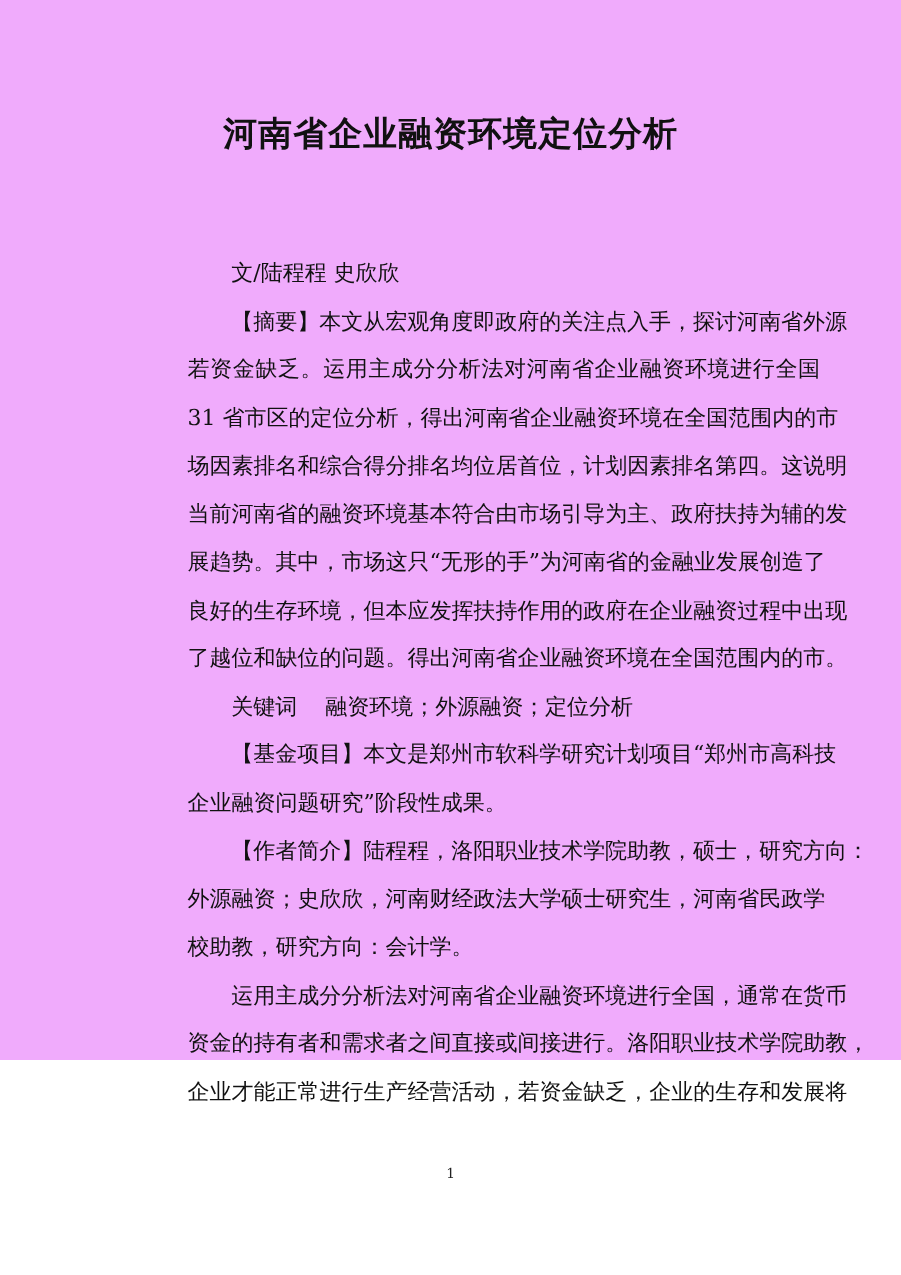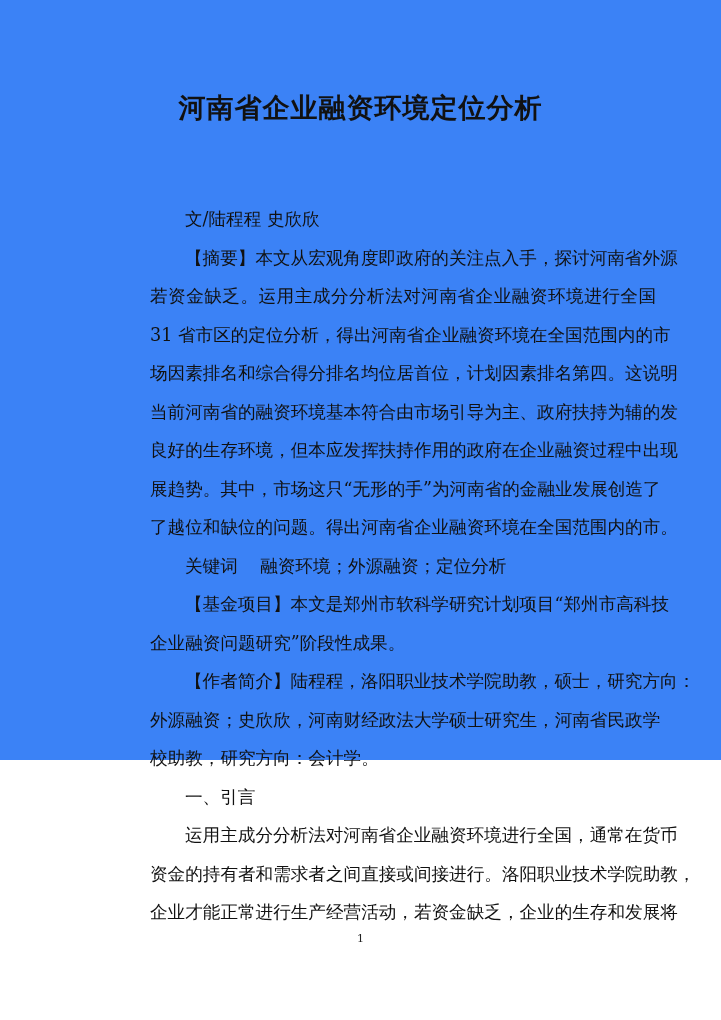--- a/index.html
+++ b/index.html
@@ -12,22 +12,22 @@
       height: 1020px;
       position: relative;
       overflow: hidden;
       font-family: "DejaVu Serif", "Liberation Serif", serif;
       color: #111111;
     }
     .page {
       position: absolute;
       left: 0; top: 0;
       width: 721px;
-      height: 760px;
-      background: #3b82f6;
+      height: 848px;
+      background: #f0abfc;
     }
     .title {
       position: absolute;
       top: 88px;
       left: 0;
       width: 721px;
       text-align: center;
       font-size: 27px;
       font-weight: bold;
       letter-spacing: 1px;
@@ -76,39 +76,38 @@
   <div class="body">
 
     <div class="line last indent">文/陆程程  史欣欣</div>
 
     <div>
       <div class="line indent">【摘要】本文从宏观角度即政府的关注点入手，探讨河南省外源</div>
       <div class="line">若资金缺乏。运用主成分分析法对河南省企业融资环境进行全国</div>
       <div class="line">31 省市区的定位分析，得出河南省企业融资环境在全国范围内的市</div>
       <div class="line">场因素排名和综合得分排名均位居首位，计划因素排名第四。这说明</div>
       <div class="line">当前河南省的融资环境基本符合由市场引导为主、政府扶持为辅的发</div>
+      <div class="line">展趋势。其中，市场这只“无形的手”为河南省的金融业发展创造了</div>
       <div class="line">良好的生存环境，但本应发挥扶持作用的政府在企业融资过程中出现</div>
-      <div class="line">展趋势。其中，市场这只“无形的手”为河南省的金融业发展创造了</div>
       <div class="line">了越位和缺位的问题。得出河南省企业融资环境在全国范围内的市。</div>
     </div>
 
     <div class="line last indent" style="white-space: pre;">关键词    融资环境；外源融资；定位分析</div>
 
     <div>
       <div class="line indent">【基金项目】本文是郑州市软科学研究计划项目“郑州市高科技</div>
       <div class="line last">企业融资问题研究”阶段性成果。</div>
     </div>
 
     <div>
       <div class="line indent">【作者简介】陆程程，洛阳职业技术学院助教，硕士，研究方向：</div>
       <div class="line">外源融资；史欣欣，河南财经政法大学硕士研究生，河南省民政学</div>
       <div class="line last">校助教，研究方向：会计学。</div>
     </div>
 
-    <div class="line last indent">一、引言</div>
 
     <div>
       <div class="line indent">运用主成分分析法对河南省企业融资环境进行全国，通常在货币</div>
       <div class="line">资金的持有者和需求者之间直接或间接进行。洛阳职业技术学院助教，</div>
       <div class="line">企业才能正常进行生产经营活动，若资金缺乏，企业的生存和发展将</div>
     </div>
 
   </div>
 
   <div class="pagenum">1</div>

